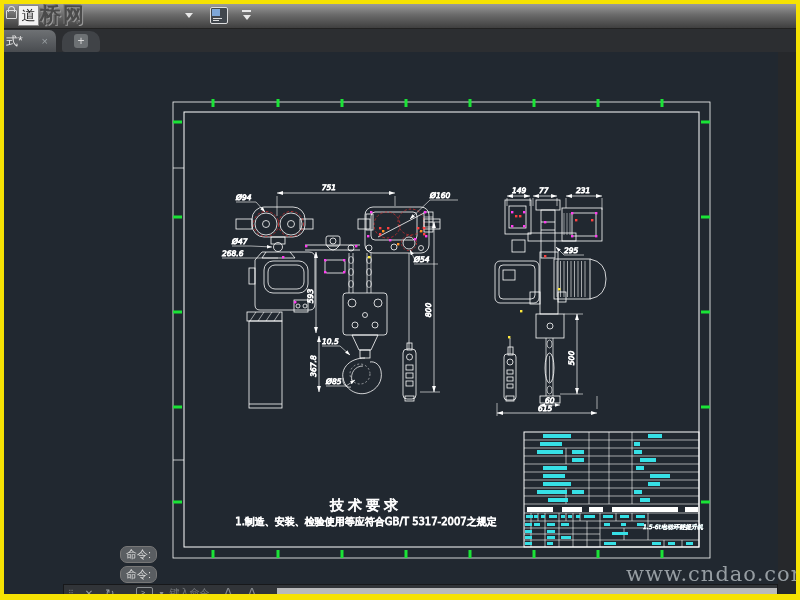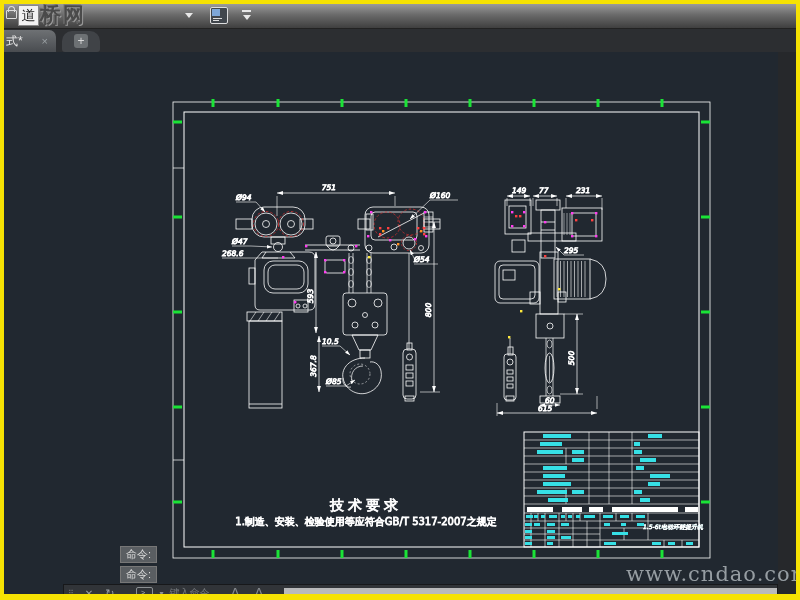--- a/index.html
+++ b/index.html
@@ -35,34 +35,34 @@
   .tab .x{position:absolute;right:8px;top:0;color:#9aa0a4;font-size:11px;cursor:pointer;}
   .plustab{position:absolute;left:58px;top:2px;width:38px;height:21px;background:#404347;
            border-radius:10px 10px 3px 3px;text-align:center;}
   .plustab .p{display:inline-block;margin-top:3px;width:14px;height:14px;background:#6d7174;
               border-radius:3px;color:#d8d8d8;font-size:12px;line-height:14px;}
 
   
   .canvas{position:absolute;left:0;top:48px;width:774px;height:542px;background:#212830;}
   svg{position:absolute;left:0;top:0;}
   .cmdhist{position:absolute;background:rgba(96,99,103,.92);color:#dcdcdc;font-size:11px;
-           line-height:14px;height:15px;padding:0 5px;border-radius:0;border:1px solid #777;}
+           line-height:14px;height:15px;padding:0 5px;border-radius:7px;border:1px solid #777;}
   .cndao{position:absolute;left:622px;top:510px;font-family:"DejaVu Serif",serif;font-size:21px;
          color:#969da2;letter-spacing:1px;z-index:5;}
 
   
   .cmdbar{position:absolute;left:59px;top:532px;right:0;height:16px;display:flex;align-items:center;
           background:#313438;border:1px solid #17181a;z-index:4;}
   .cmdbar .grip{color:#6c7074;font-size:8px;letter-spacing:1px;margin:0 4px;}
   .cmdbar .cx{color:#9aa0a4;font-size:10px;margin:0 6px;}
   .cmdbar .loop{color:#9aa0a4;font-size:11px;margin:0 6px;}
   .cmdbar .kbd{width:15px;height:10px;border:1px solid #8c9093;border-radius:2px;color:#b8bcbe;
                font-size:7px;line-height:10px;text-align:center;margin-left:16px;}
   .cmdbar .dd{color:#8c9093;font-size:8px;margin:0 6px;}
-  .cmdbar .ph{color:#75797d;font-size:10px;margin-right:21px;}
+  .cmdbar .ph{color:#75797d;font-size:10px;margin-right:14px;}
   .cmdbar .aa{color:#85898d;font-size:14px;letter-spacing:6px;}
   .cmdbar .field{flex:1;margin-left:14px;height:10px;background:#b9babb;}
 
   text{font-family:"DejaVu Sans",sans-serif;}
   .dim{font-size:7.5px;font-style:italic;fill:#fff;}
   .cjk{fill:#fff;}
   .ttl{font-size:6px;font-style:italic;fill:#36e0e6;}
 </style>
 </head>
 <body>

